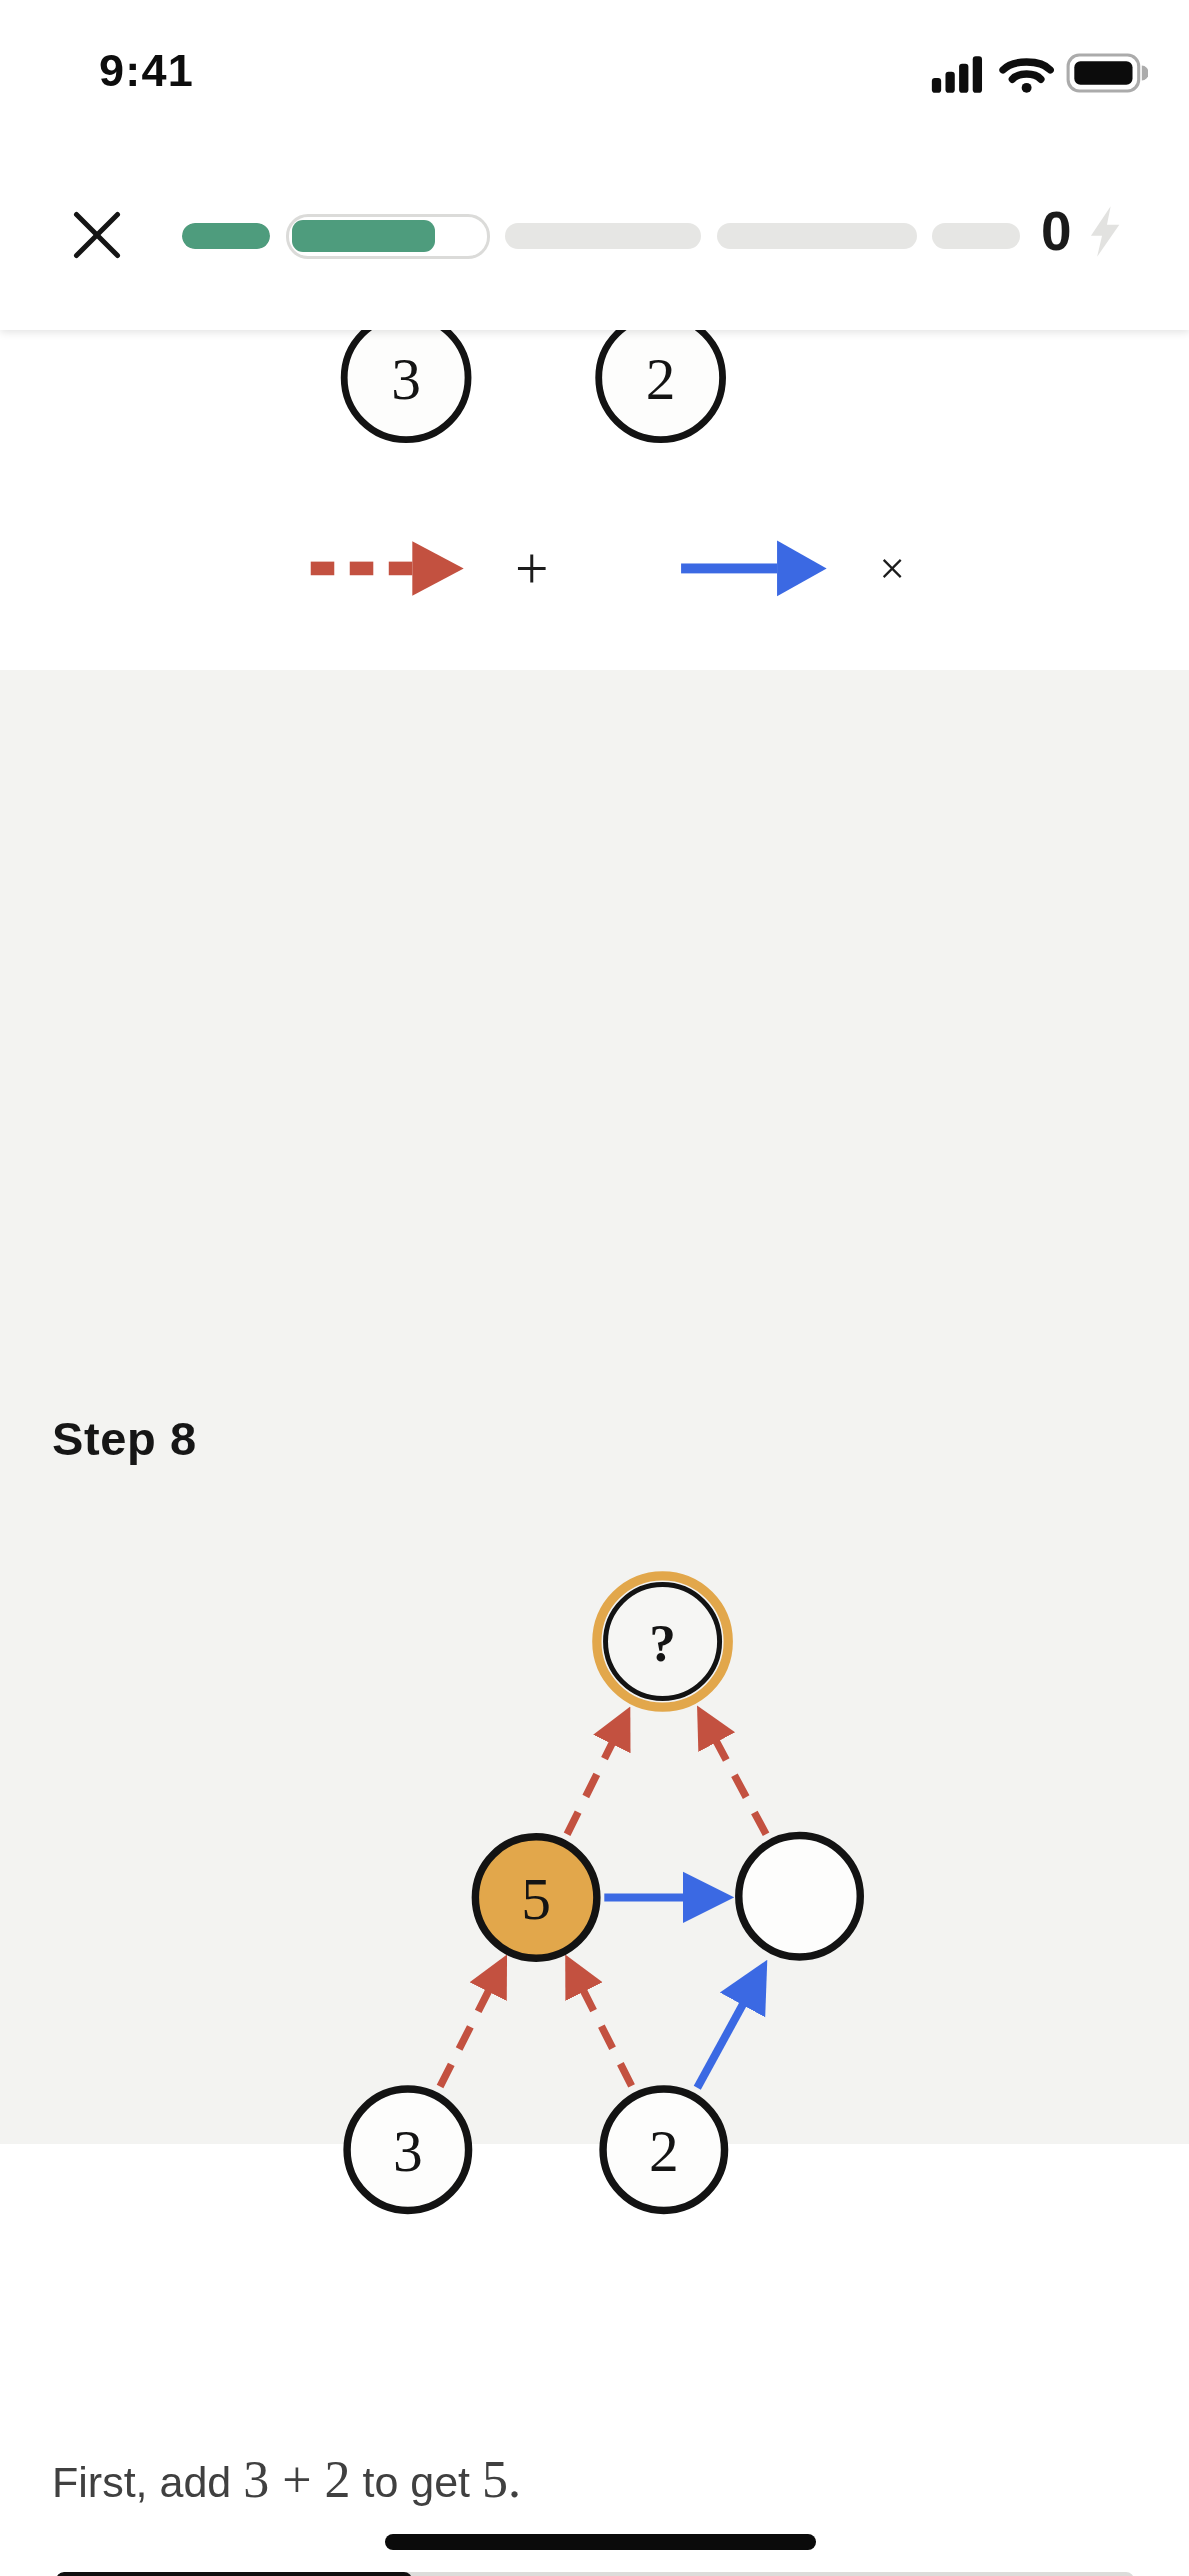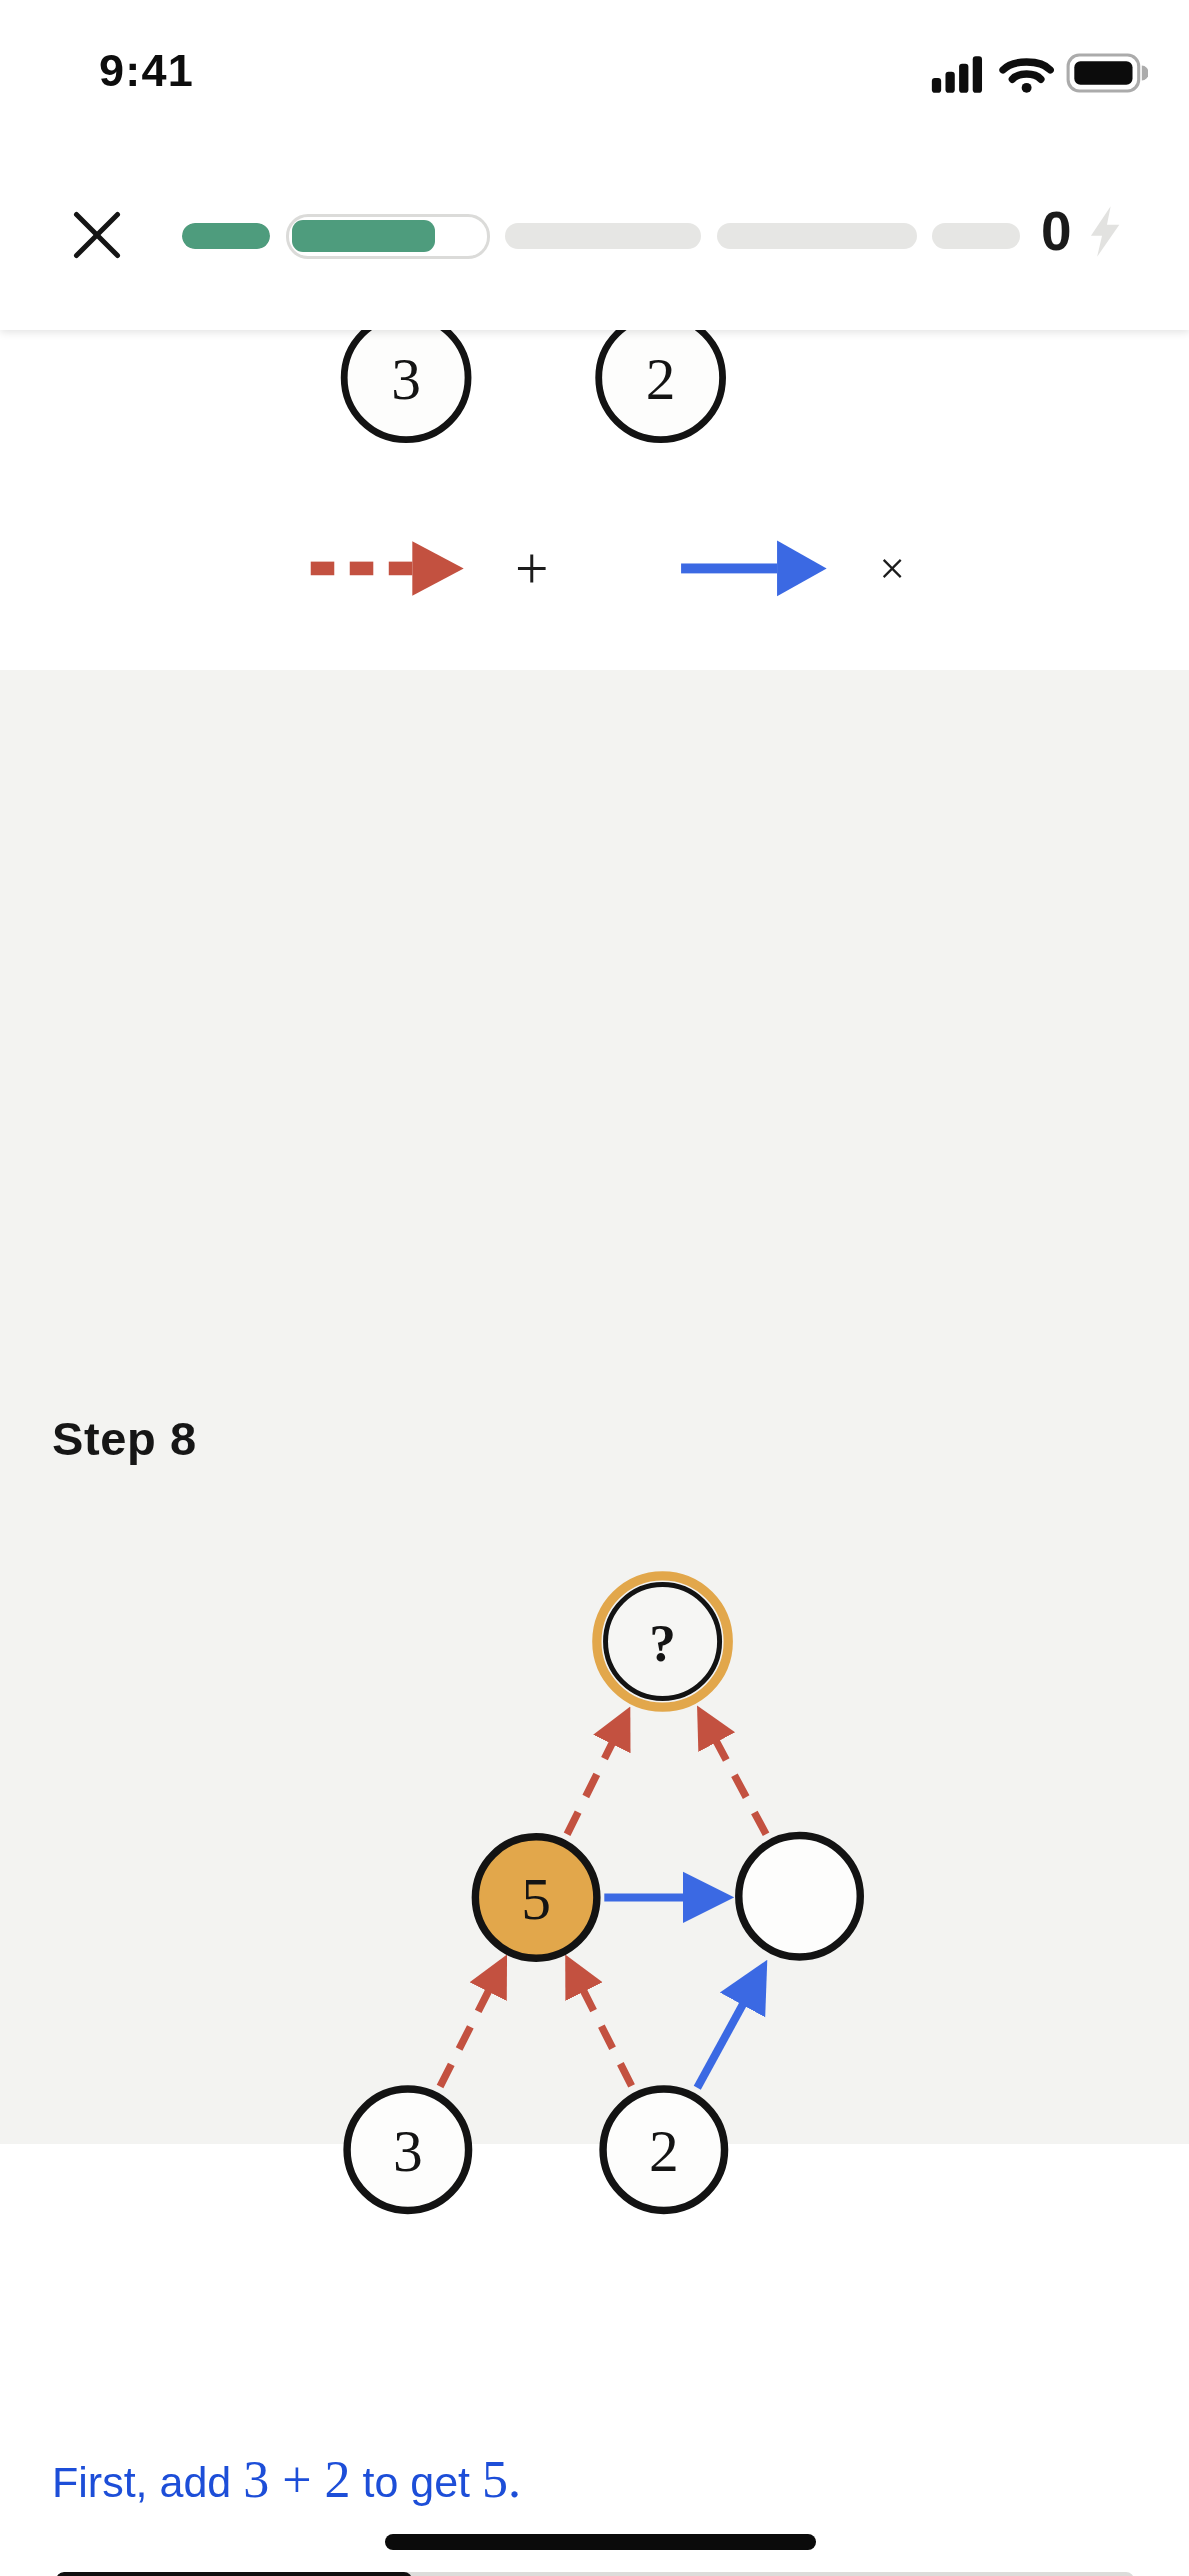--- a/index.html
+++ b/index.html
@@ -26,21 +26,21 @@
   .seg.active .seg-fill{border-radius:11px;}
   .streak-btn{position:absolute;left:1041px;top:200px;width:112px;height:62px;background:none;border:none;cursor:pointer;display:flex;align-items:center;gap:15px;}
   .streak-count{font-size:55px;font-weight:800;color:#1a1a1a;line-height:1;}
 
   
   .preview-band{position:absolute;left:0;top:330px;width:1190px;height:340px;background:#fff;overflow:hidden;}
 
   
   .step-section{position:absolute;left:0;top:670px;width:1190px;height:1474px;background:#F3F3F1;}
   .step-title{position:absolute;left:52px;top:741px;font-size:47px;font-weight:700;color:#161616;letter-spacing:0.6px;}
-  .caption{position:absolute;left:52px;top:1780px;width:1091px;font-size:43px;color:#1d4ed8;}
+  .caption{position:absolute;left:52px;top:1780px;width:1091px;font-size:43px;color:#404040;}
   .caption .math{font-family:"Liberation Serif",serif;font-size:52px;}
   .step-progress{position:absolute;left:56px;top:1902px;width:1078px;height:16px;border-radius:8px;background:#DCDCDA;overflow:hidden;}
   .step-progress-fill{height:100%;background:#0f0f0f;border-radius:8px;}
 
   
   .home-indicator{position:absolute;left:385px;top:2534px;width:431px;height:16px;border-radius:8px;background:#0b0b0b;}
 
   
   svg text.node-num{font-family:"Liberation Serif",serif;font-size:96px;fill:#141414;text-anchor:middle;}
   svg text.qmark{font-family:"Liberation Serif",serif;font-size:86px;font-weight:700;fill:#141414;text-anchor:middle;}

